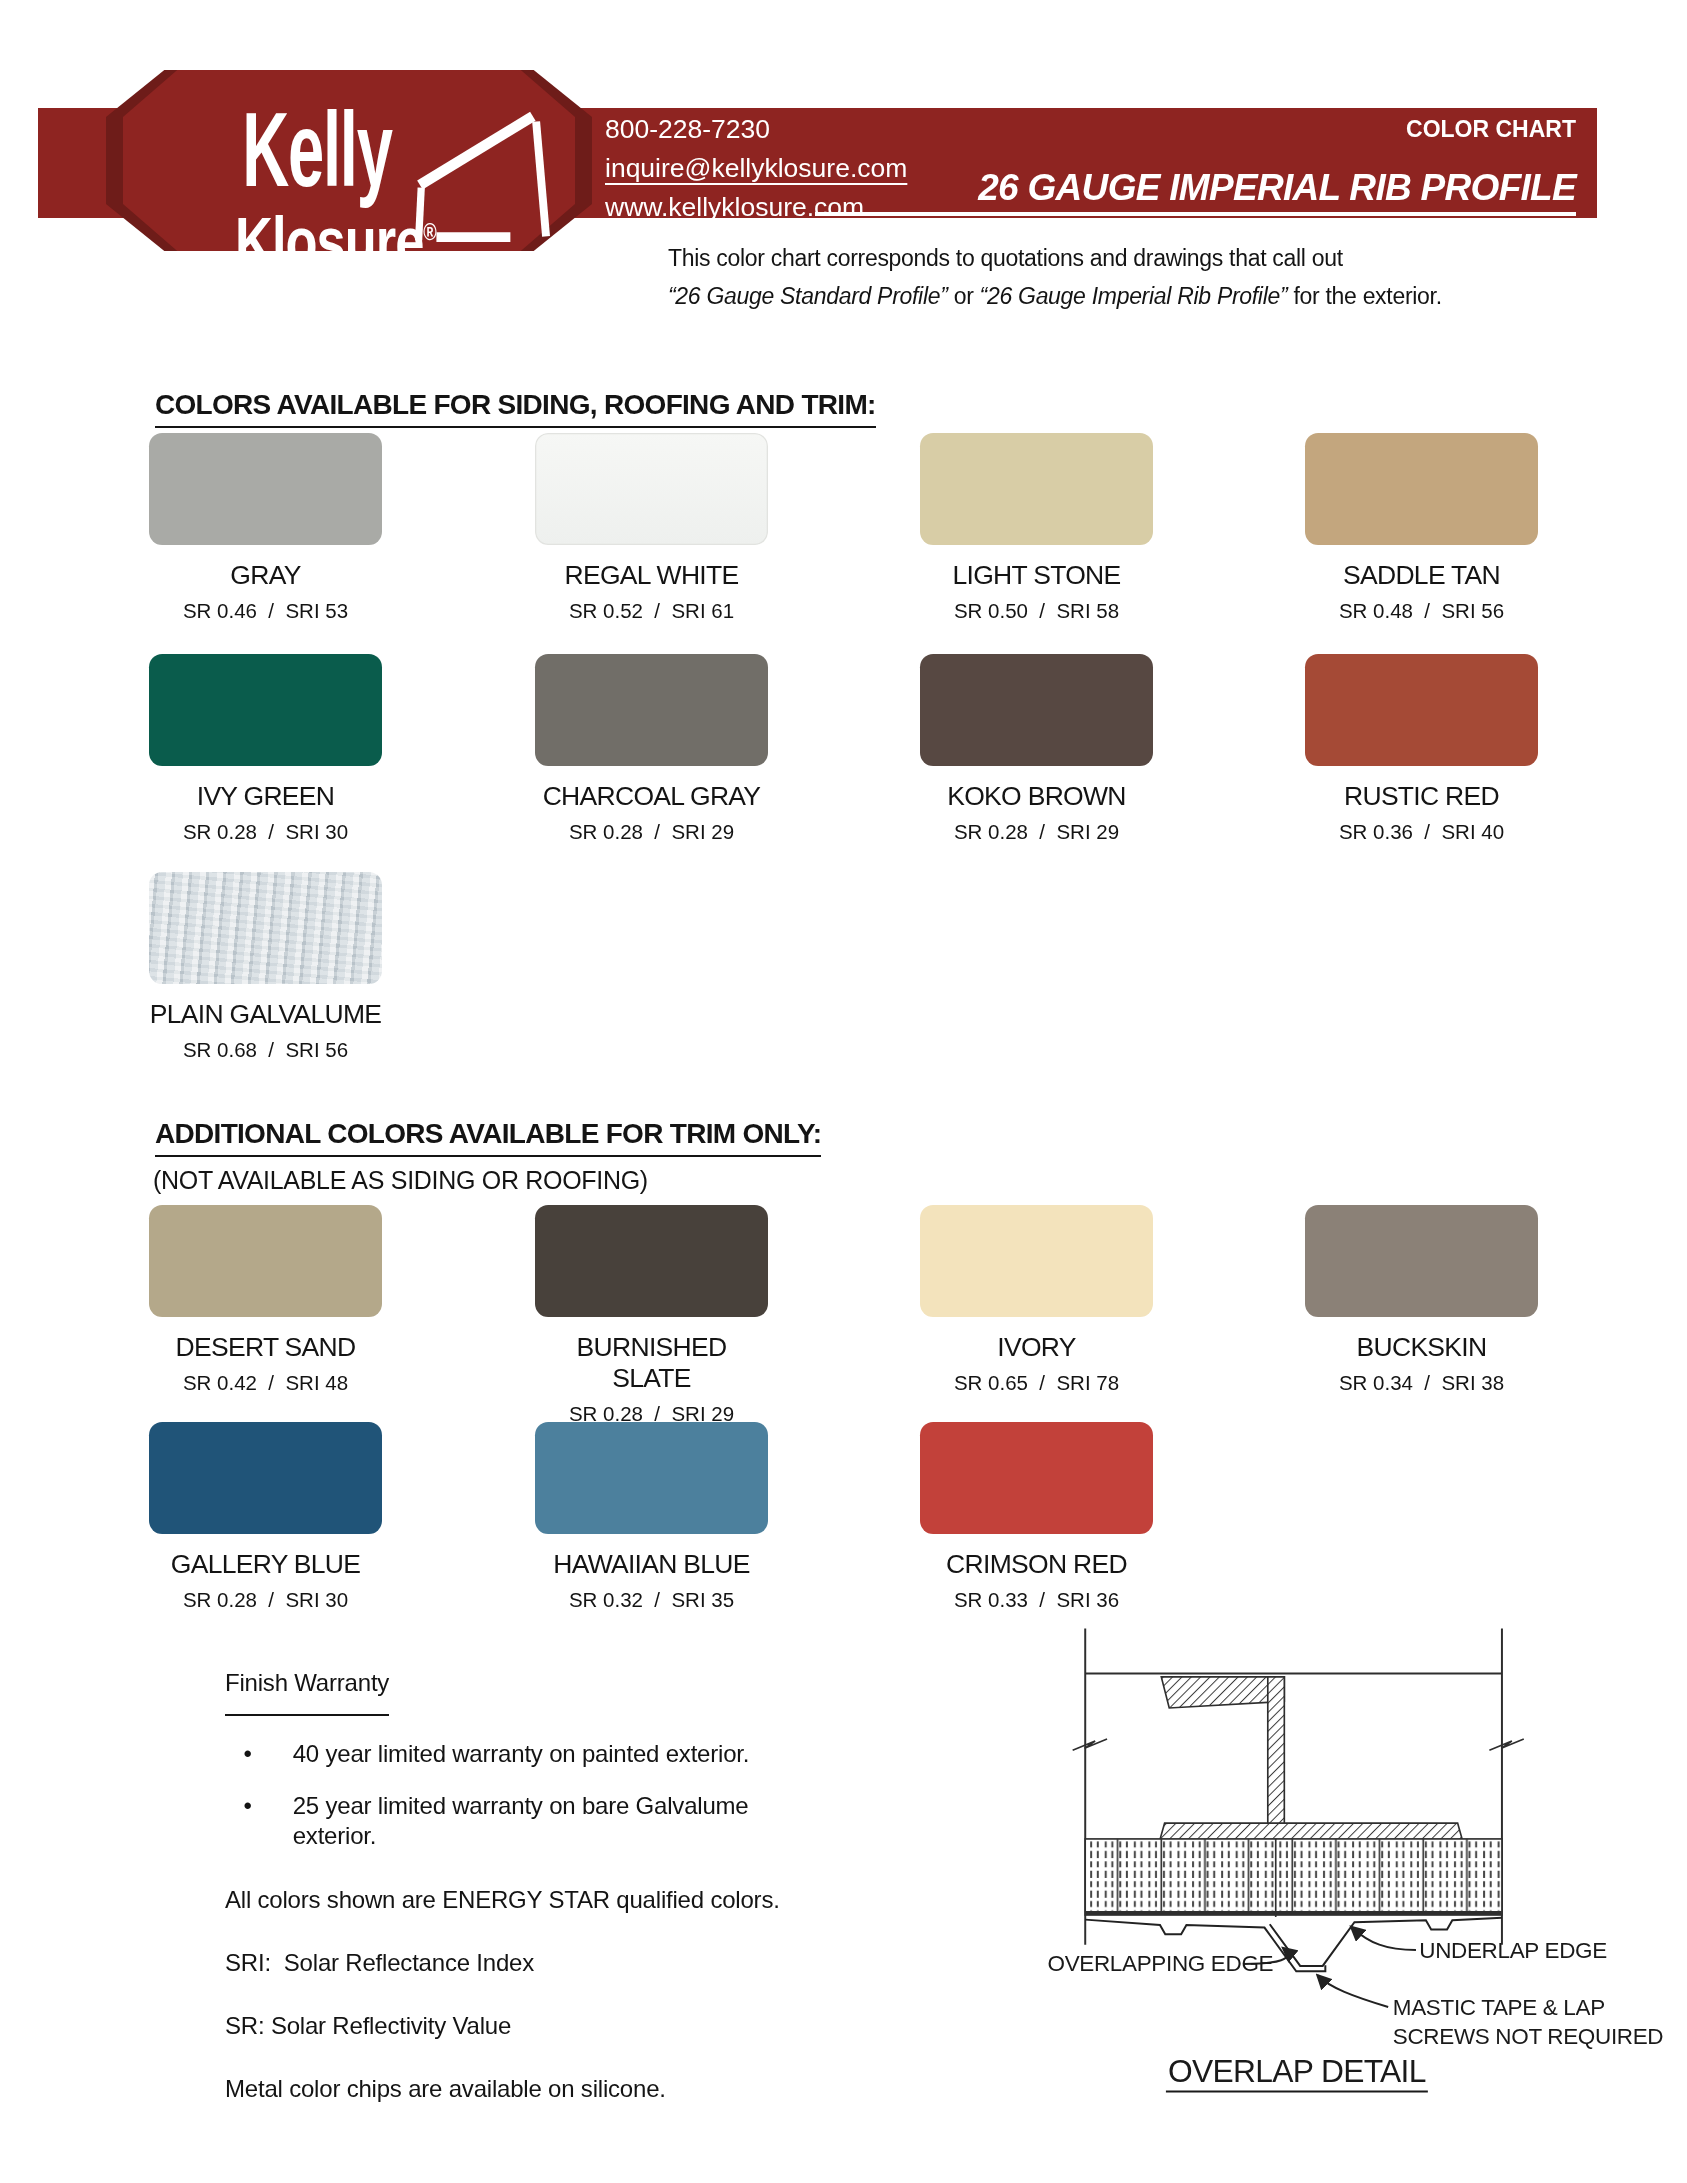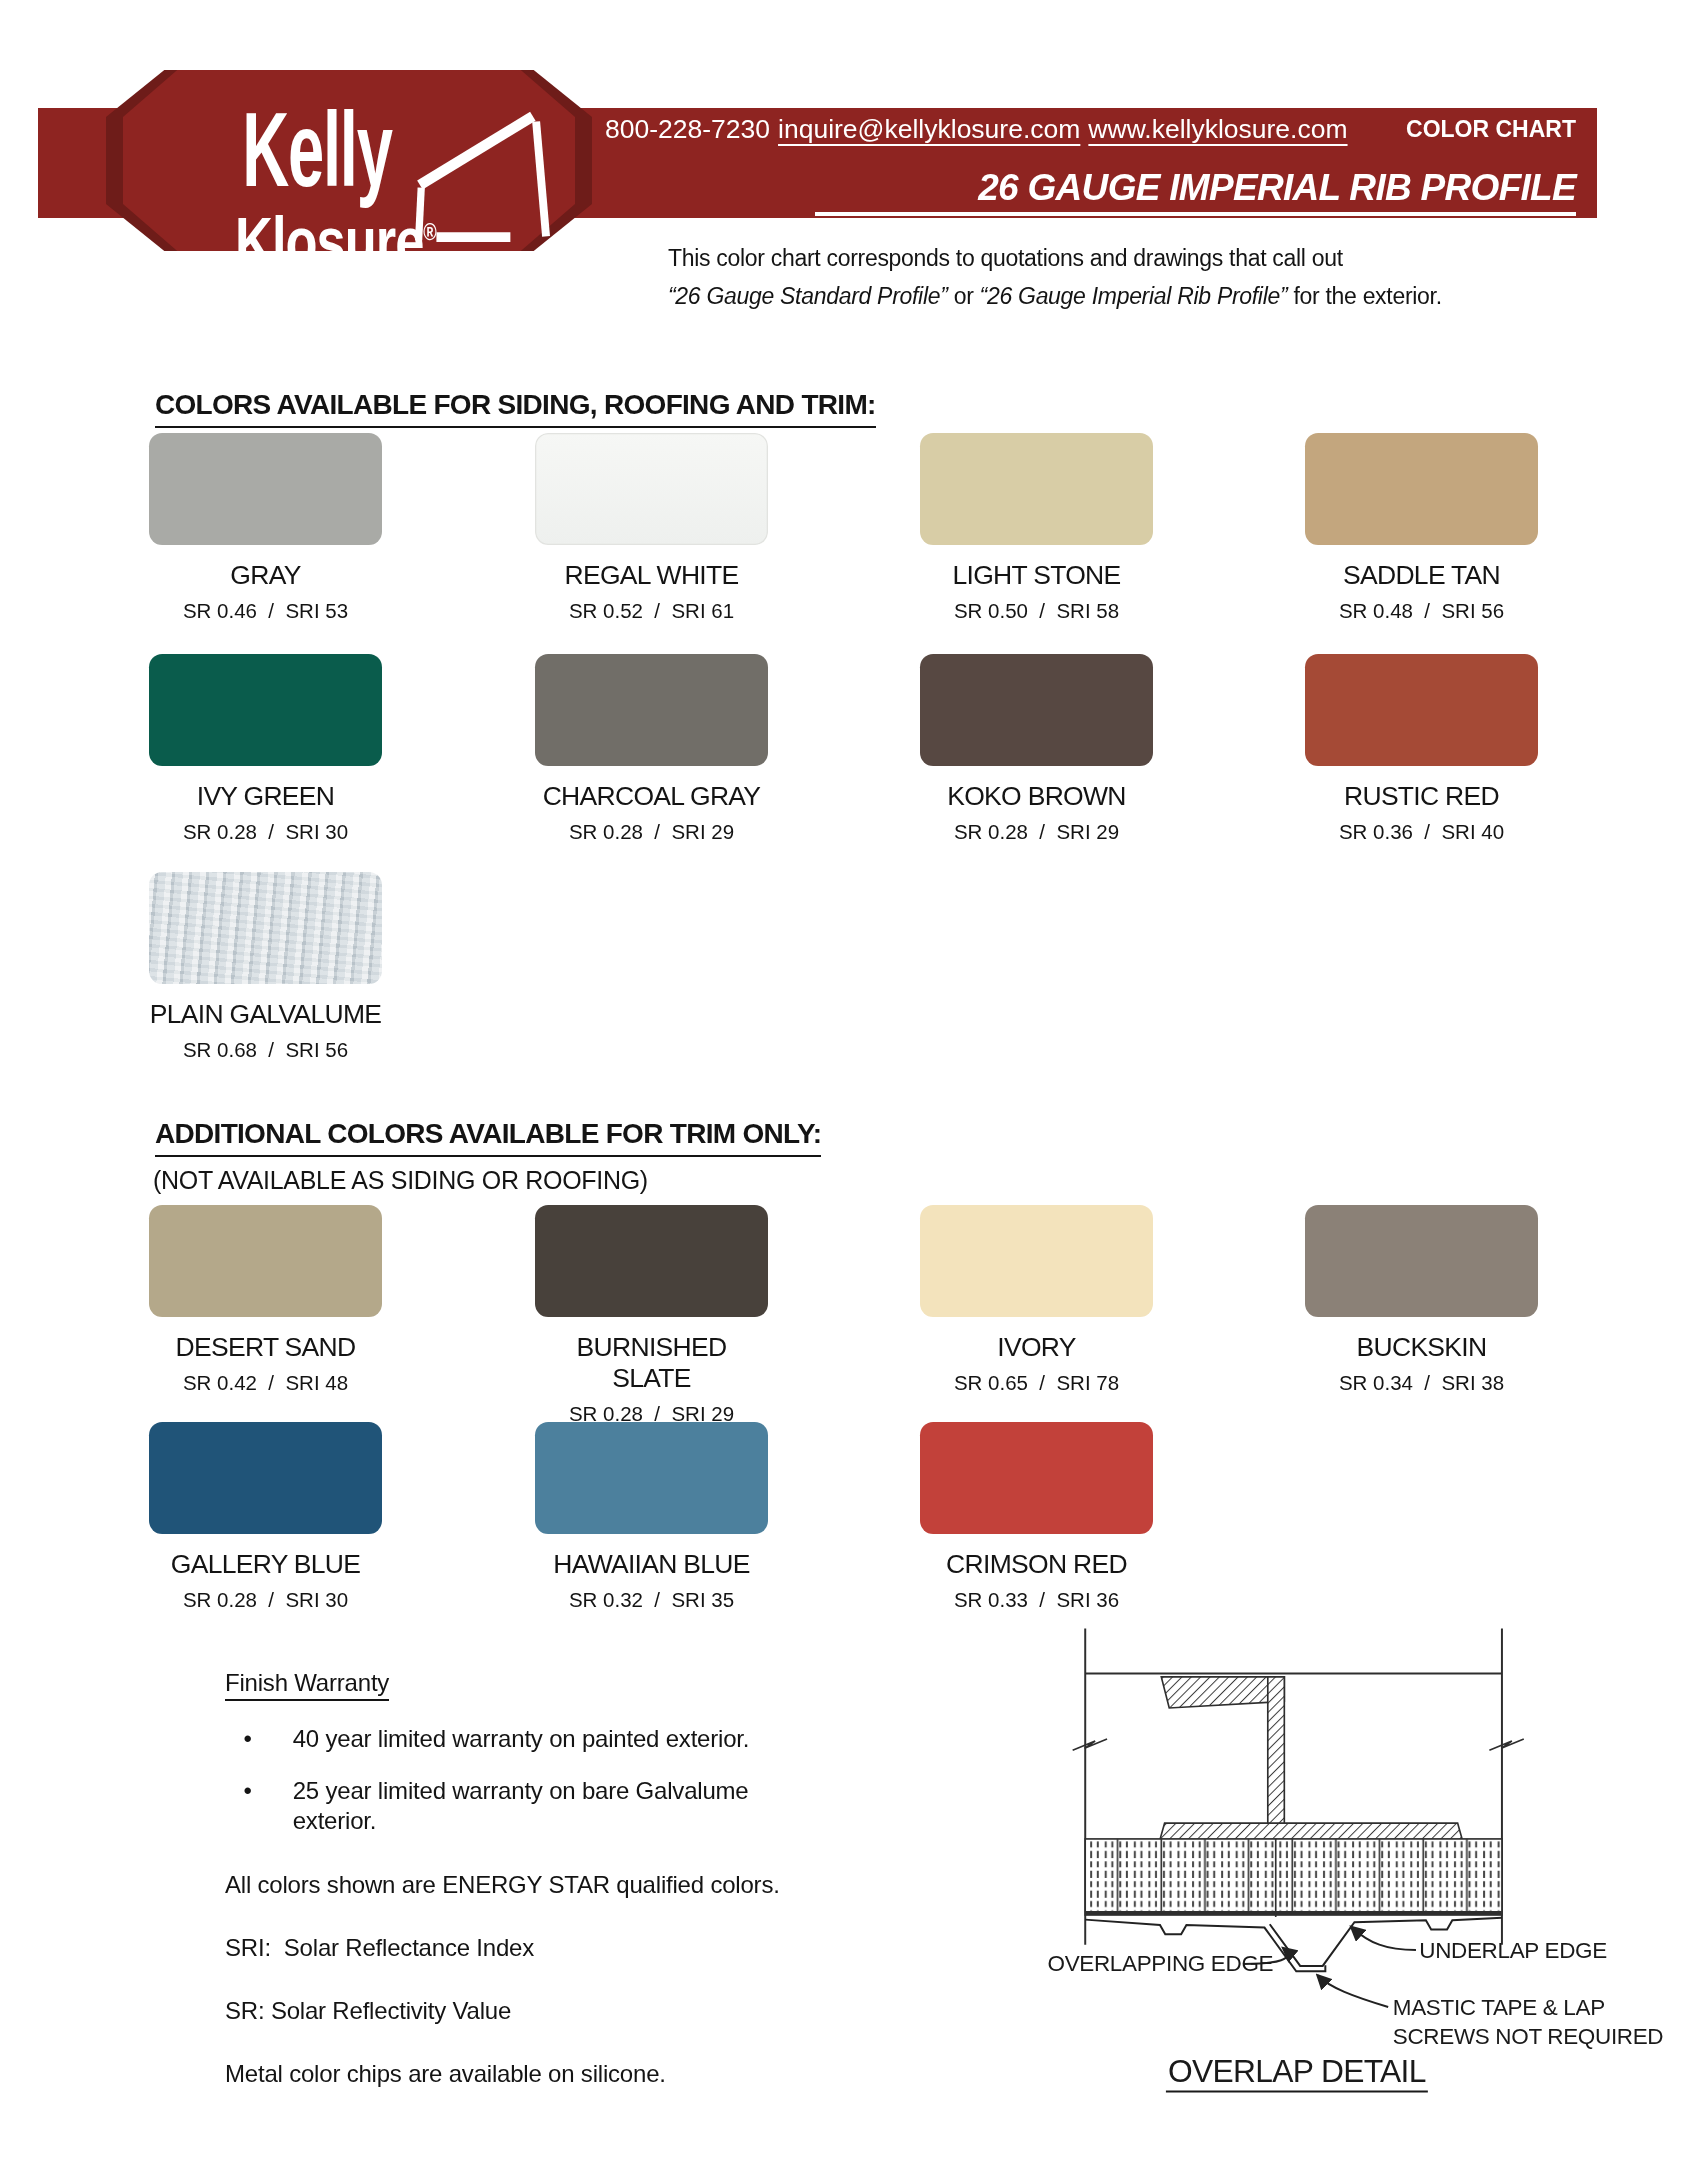--- a/index.html
+++ b/index.html
@@ -12,21 +12,21 @@
   .logo .oct-dark{position:absolute;inset:0;background:#6e1c19;
       clip-path:polygon(12% 0,88% 0,100% 26%,100% 74%,88% 100%,12% 100%,0 74%,0 26%);}
   .logo .oct{position:absolute;top:0;bottom:0;left:17px;right:17px;background:#8e2421;
       clip-path:polygon(12% 0,88% 0,100% 26%,100% 74%,88% 100%,12% 100%,0 74%,0 26%);}
   .brand{position:absolute;left:129px;top:26.5px;color:#fff;line-height:1;}
   .brand .l1{font-size:105px;font-weight:700;letter-spacing:-2px;transform:scaleX(.62);transform-origin:left top;}
   .brand .l2{font-size:69px;font-weight:700;letter-spacing:-1.3px;transform:scaleX(.76);transform-origin:left top;margin-top:5.3px;}
   .brand sup{font-size:24px;vertical-align:25px;}
   .bldg{position:absolute;right:42px;top:37px;}
 
-  .contact{position:absolute;left:605px;top:114px;display:flex;flex-direction:row;gap:8px;
+  .contact{position:absolute;left:605px;top:114px;display:flex;flex-direction:column;gap:8px;
            color:#fff;font-size:26.5px;}
   .contact .u{text-decoration:underline;text-decoration-thickness:2px;text-underline-offset:6px;color:#fff;}
 
   .hd-title{position:absolute;right:111px;top:116px;color:#fff;font-size:23px;font-weight:700;letter-spacing:0;}
   .hd-sub{position:absolute;right:111px;top:167px;color:#fff;font-size:37px;font-weight:700;font-style:italic;letter-spacing:-0.7px;text-align:right;}
   .hd-sub-rule{position:absolute;right:111px;top:212px;width:761px;height:4px;background:#fff;}
 
   
   .intro{position:absolute;left:668px;top:239px;font-size:23px;letter-spacing:-0.3px;line-height:38px;white-space:nowrap;}
   .intro .it{font-style:italic;}
@@ -45,21 +45,21 @@
   .swatch{width:233px;height:112px;border-radius:13.2px;background:#ccc;}
   .swatch.light{box-shadow:inset 0 0 0 1.3px #e2e3e0;background-image:linear-gradient(180deg,#f6f7f5, #eef0ee);}
   .swatch.textured{background-image:
       repeating-linear-gradient(95deg, rgba(255,255,255,.55) 0 6px, rgba(168,180,189,.35) 6px 9.3px, rgba(224,230,234,.5) 9.3px 17px),
       repeating-linear-gradient(5deg, rgba(255,255,255,.3) 0 4.6px, rgba(158,170,179,.22) 4.6px 8px);}
   .cname{margin-top:14.6px;font-size:26.5px;letter-spacing:-0.7px;}
   .csr{margin-top:8.6px;font-size:20.5px;letter-spacing:0;white-space:pre-wrap;}
 
   
   .warranty{position:absolute;left:225px;top:1669px;width:595px;font-size:24px;letter-spacing:-0.2px;}
-  .warranty .wh{display:inline-block;border-bottom:2px solid #141414;padding-bottom:2px;}
+  .warranty .wh{display:inline-block;border-bottom:2px solid #141414;padding-bottom:17px;}
   .b-row{display:flex;gap:41px;margin-top:22.5px;margin-left:18.5px;}
   .b-dot{font-size:24px;line-height:30px;}
   .b-txt{white-space:pre-line;line-height:30px;}
   .note{margin-top:34px;white-space:pre-wrap;line-height:29px;}
 
   
   .diagram{position:absolute;left:1029px;top:1614px;}
   .dg-label{font-size:34px;fill:#1a1a1a;letter-spacing:-.5px;}
   .dg-title{font-size:48px;fill:#1a1a1a;letter-spacing:-1px;}
 </style>

